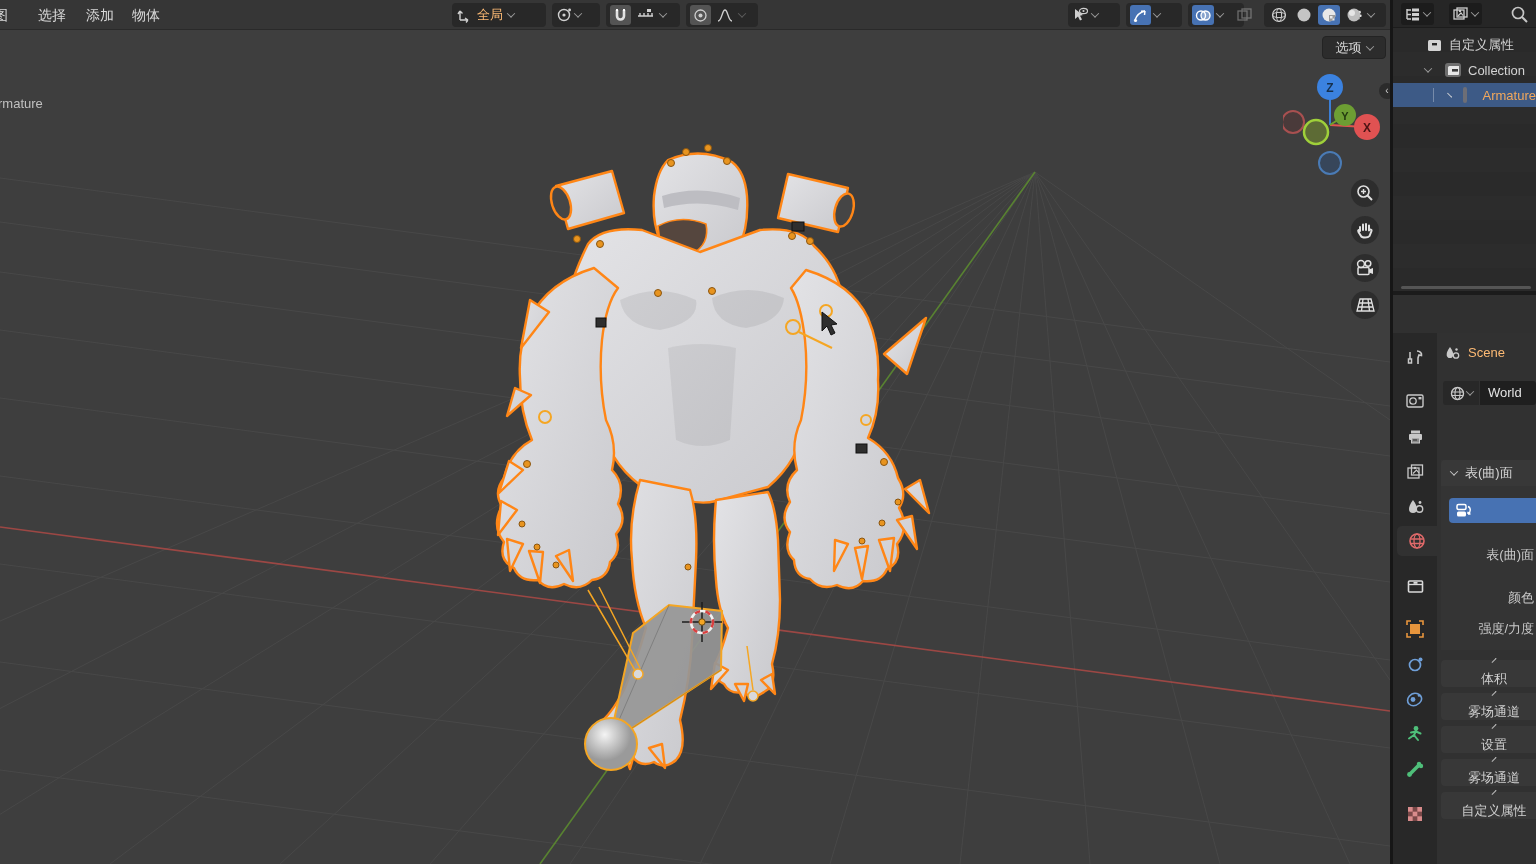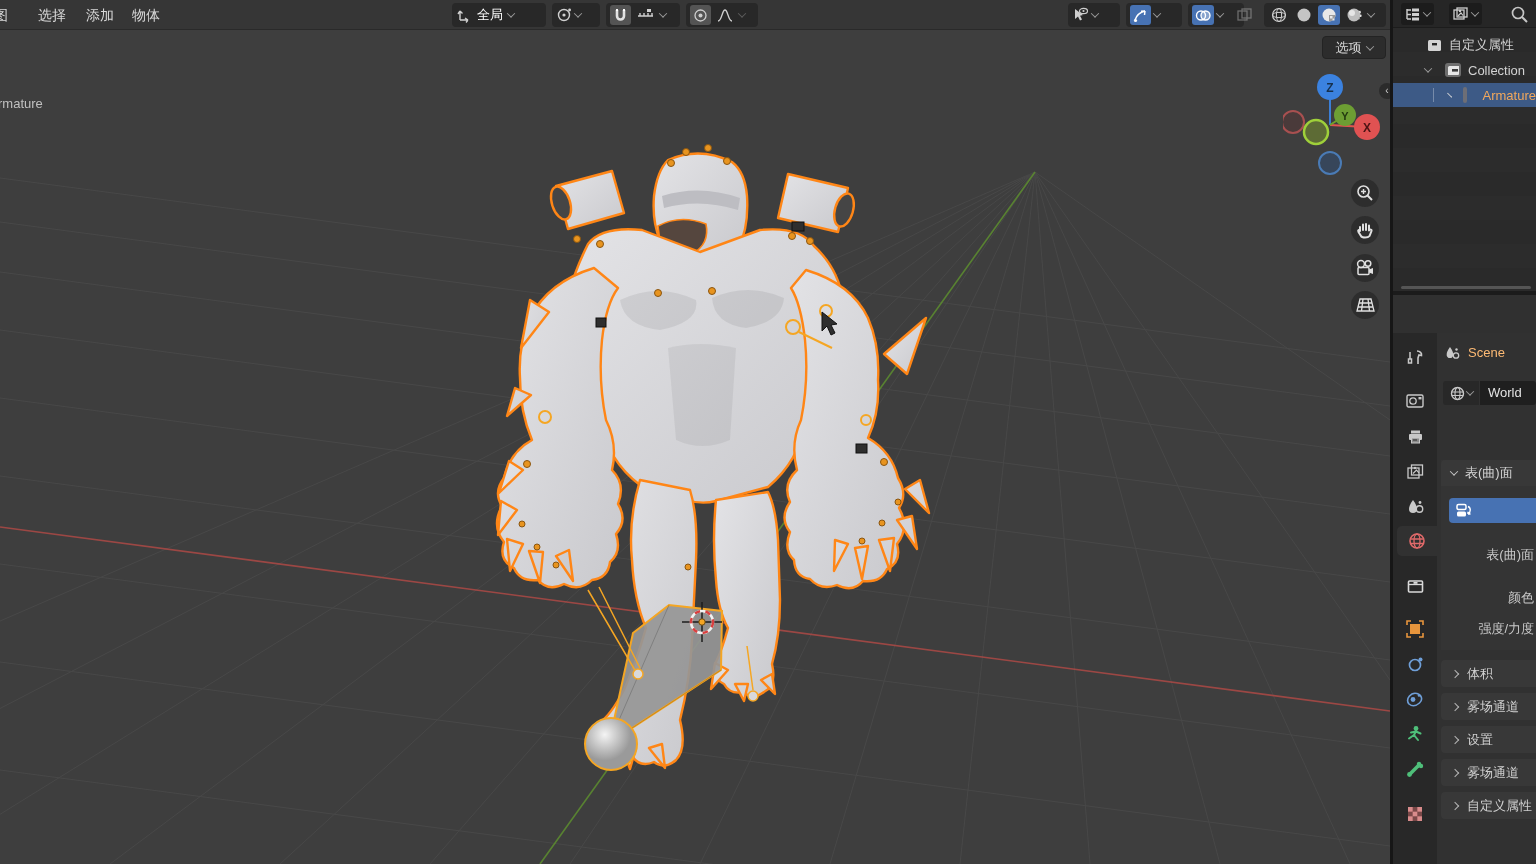--- a/index.html
+++ b/index.html
@@ -12,21 +12,21 @@
   .viewport { left:0; top:0; width:1390px; height:864px; background:#3e3e3e; overflow:hidden; }
   .vp-header { left:0; top:0; width:1390px; height:30px; background:#363636;
     border-bottom:1px solid #2a2a2a; }
   .menu-item { position:absolute; top:0; height:30px; line-height:30px; color:#d8d8d8;
     font-size:14px; padding:0 6px; cursor:default; }
   .hgroup { position:absolute; top:3px; height:24px; background:#282828; border-radius:4px;
     display:flex; align-items:center; padding:0 4px; gap:3px; }
   .hbtn { height:20px; display:flex; align-items:center; padding:0 3px; border-radius:3px; }
   .hbtn.on { background:#545454; }
   .hbtn.blue { background:#4772b3; }
-  .hlabel { color:#ffffff; font-size:13px; padding:0 2px; }
+  .hlabel { color:#fdba74; font-size:13px; padding:0 2px; }
   .chev-d { width:6px; height:6px; border-right:1.4px solid #9a9a9a; border-bottom:1.4px solid #9a9a9a;
     transform:rotate(45deg) translate(-1px,-1px); display:inline-block; }
   .chev-r { width:6px; height:6px; border-right:1.4px solid #9a9a9a; border-bottom:1.4px solid #9a9a9a;
     transform:rotate(-45deg); display:inline-block; }
   .dim { opacity:.45; }
 
   .tool-options { left:1322px; top:36px; width:64px; height:23px; background:#2c2c2c;
     border:1px solid #232323; border-radius:4px; display:flex; align-items:center;
     justify-content:center; gap:5px; color:#d5d5d5; font-size:13px; }
 
@@ -75,21 +75,21 @@
   .panel-hdr { position:absolute; left:4px; width:95px; height:26px; background:#383838;
     border-radius:4px 0 0 0; display:flex; align-items:center; gap:8px; padding-left:10px;
     color:#d6d6d6; font-size:13px; white-space:nowrap; }
   .panel-body { position:absolute; left:4px; width:95px; background:#343434; }
   .usenodes { position:absolute; left:12px; width:87px; height:25px; background:#4772b3;
     border-radius:4px 0 0 4px; display:flex; align-items:center; padding-left:7px; }
   .flabel { position:absolute; right:2px; width:120px; text-align:right; color:#c9c9c9;
     font-size:13px; white-space:nowrap; }
   .cpanel { position:absolute; left:4px; width:95px; height:27px; background:#383838;
     border-radius:4px 0 0 4px; display:flex; align-items:center; gap:9px; padding-left:11px;
-    color:#d0d0d0; font-size:13px; white-space:nowrap; }
+    color:#d0d0d0; font-size:13px; white-space:nowrap;flex-direction:column; }
 </style>
 </head>
 <body>
 
 <div class="screen">
 
   <div class="abs viewport">
 
     <svg class="abs" width="1390" height="864" style="left:0;top:0">
       <defs>

